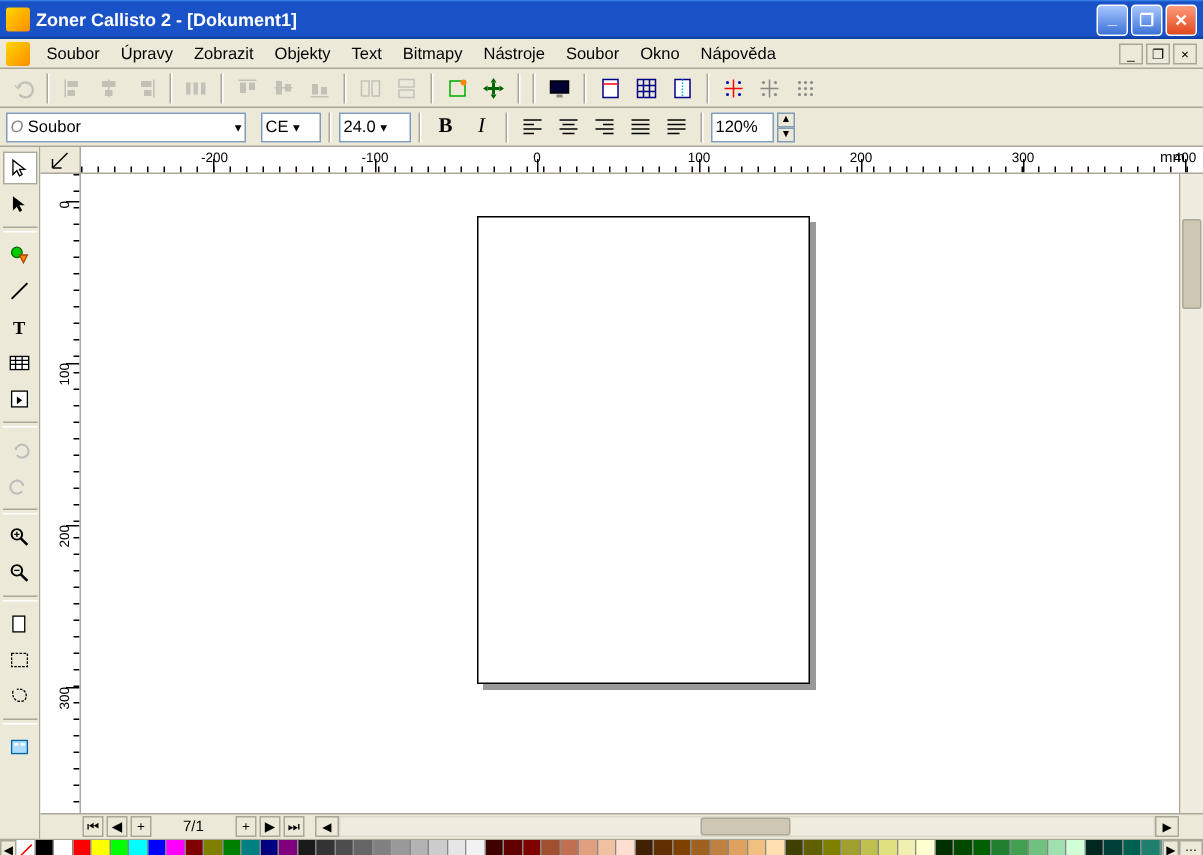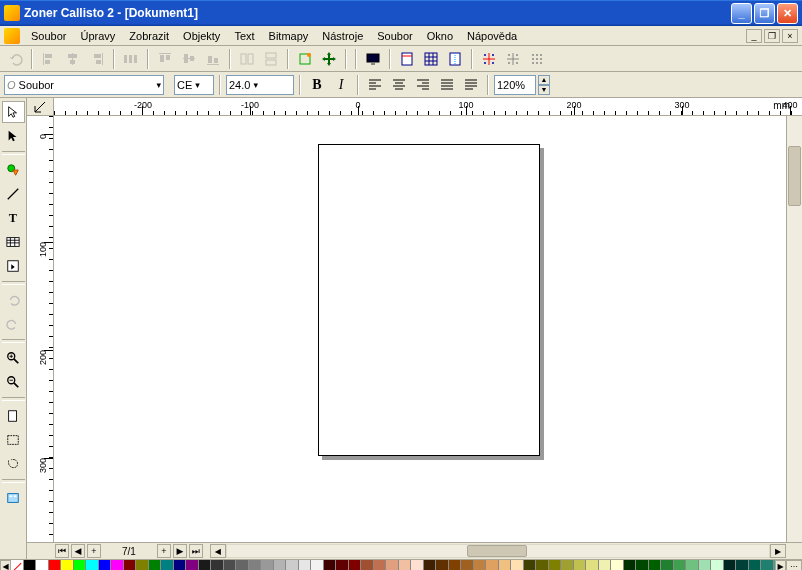--- a/index.html
+++ b/index.html
@@ -283,21 +283,21 @@
   <div class="font-input">
     <span class="i">O</span>
     <span>Soubor</span>
     <span style="margin-left:auto;font-size:9px">▾</span>
   </div>
   <div style="width:6px"></div>
   <div class="tb-select drop" style="width:40px">
       <span>CE</span>
     </div>
   <div class="tb-sep"></div>
-  <div class="tb-select drop" style="width:68px">
+  <div class="tb-select drop" style="width:48px">
       <span>24.0</span>
     </div>
   <div class="tb-sep"></div>
   <div class="tb-btn">
       <span class="bold">B</span>
     </div>
   <div class="tb-btn">
       <span class="italic">I</span>
     </div>
   <div class="tb-sep"></div>

